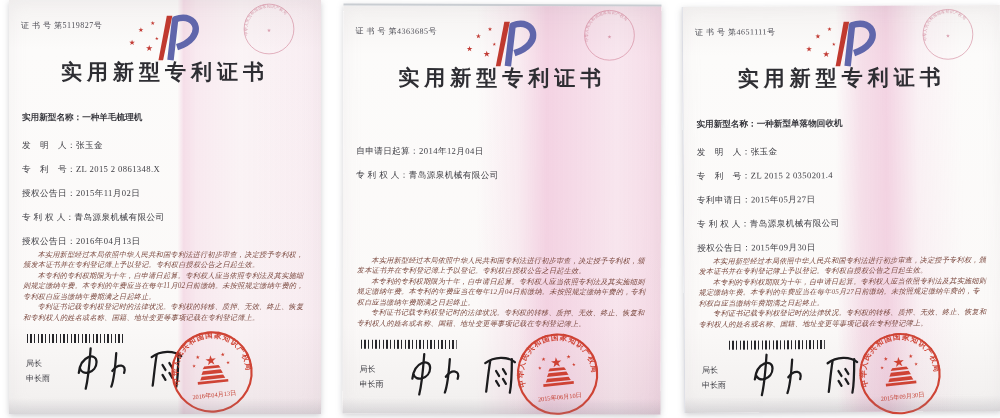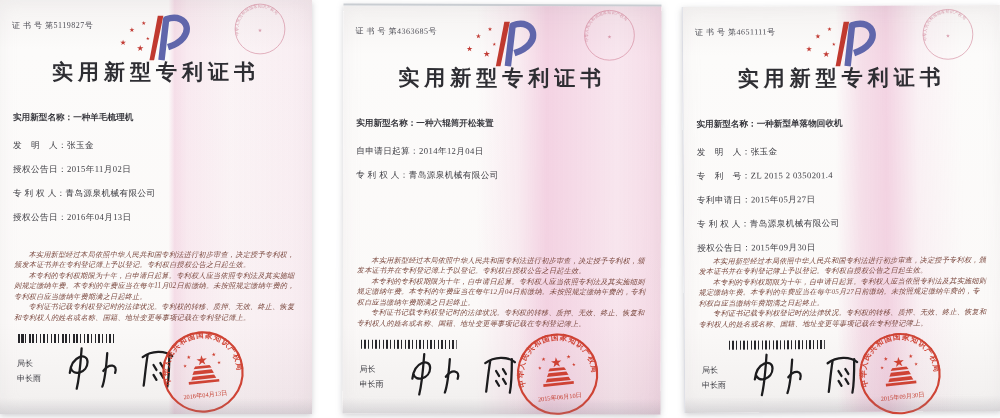--- a/index.html
+++ b/index.html
@@ -8,21 +8,21 @@
     font-family:"Liberation Sans",sans-serif;
   }
   #strip{position:relative;width:1000px;height:418px;}
 
   
   .cert{
     position:absolute;
     background:linear-gradient(180deg,#f5f3f2 0%,#fcfbfa 12%,#fbf9f8 78%,#f1efee 100%);
     box-shadow:0 2px 6px rgba(120,120,130,.35), inset 0 0 18px rgba(200,195,200,.18);
   }
-  .cert:nth-of-type(1){left:0;top:0;width:312px;height:414px;}
+  .cert:nth-of-type(1){left:9px;top:0;width:312px;height:414px;}
   .cert:nth-of-type(2){left:343px;top:4px;width:318px;height:408px;transform:rotate(.15deg);border-top:2px solid #c9cdd2;}
   .cert:nth-of-type(3){left:683px;top:6px;width:317px;height:406px;transform:rotate(-.35deg);border-left:1px solid #dcdde4;}
 
   
   .tint{position:absolute;inset:0;pointer-events:none;mix-blend-mode:multiply;z-index:3;}
   .cert:nth-of-type(1) .tint{background:linear-gradient(90deg,transparent 54%,rgba(238,180,210,.38) 56%,rgba(247,214,231,.42) 60%,rgba(250,230,240,.30) 74%,rgba(245,216,232,.36) 100%);}
   .cert:nth-of-type(2) .tint{background:linear-gradient(90deg,transparent 42%,rgba(245,205,226,.30) 55%,rgba(238,172,208,.48) 64%,rgba(246,206,228,.42) 86%,rgba(240,186,214,.46) 100%);}
   .cert:nth-of-type(3) .tint{background:linear-gradient(90deg,transparent 48%,rgba(240,190,216,.42) 56%,rgba(236,170,205,.46) 64%,rgba(248,222,236,.30) 74%,transparent 88%);}
 
   .cert > *{z-index:2;}
@@ -100,20 +100,21 @@
         <text class="ring-text"><textPath startOffset="2" href="#stampArc-0">中华人民共和国国家知识产权局</textPath></text>
         <text class="center-star" x="45" y="50" text-anchor="middle">★</text>
       </svg>
 
       <h1 class="title">实用新型专利证书</h1>
 
       <div class="name-line">实用新型名称：一种羊毛梳理机</div>
 
       <div class="fields">
         <div class="field-row">发　明　人：张玉金</div>
+        <div class="field-row">专　利　号：ZL 2015 2 0861348.X</div>
         <div class="field-row">授权公告日：2015年11月02日</div>
         <div class="field-row">专 利 权 人：青岛源泉机械有限公司</div>
         <div class="field-row">授权公告日：2016年04月13日</div>
       </div>
 
       <div class="paras">
         <p>本实用新型经过本局依照中华人民共和国专利法进行初步审查，决定授予专利权，颁发本证书并在专利登记簿上予以登记。专利权自授权公告之日起生效。</p>
         <p>本专利的专利权期限为十年，自申请日起算。专利权人应当依照专利法及其实施细则规定缴纳年费。本专利的年费应当在每年11月02日前缴纳。未按照规定缴纳年费的，专利权自应当缴纳年费期满之日起终止。</p>
         <p>专利证书记载专利权登记时的法律状况。专利权的转移、质押、无效、终止、恢复和专利权人的姓名或名称、国籍、地址变更等事项记载在专利登记簿上。</p>
       </div>
@@ -168,21 +169,20 @@
 
       <svg class="stamp" viewBox="0 0 90 90" aria-hidden="true">
         <circle class="ring" cx="45" cy="45" r="40"></circle>
         <path d="M12,57 A35,35 0 1 1 78,57" fill="none" id="stampArc-1"></path>
         <text class="ring-text"><textPath startOffset="2" href="#stampArc-1">中华人民共和国国家知识产权局</textPath></text>
         <text class="center-star" x="45" y="50" text-anchor="middle">★</text>
       </svg>
 
       <h1 class="title">实用新型专利证书</h1>
 
-      <div class="name-line">实用新型名称：一种六辊筒开松装置</div>
 
       <div class="fields">
         <div class="field-row">自申请日起算：2014年12月04日</div>
         <div class="field-row">专 利 权 人：青岛源泉机械有限公司</div>
       </div>
 
       <div class="paras">
         <p>本实用新型经过本局依照中华人民共和国专利法进行初步审查，决定授予专利权，颁发本证书并在专利登记簿上予以登记。专利权自授权公告之日起生效。</p>
         <p>本专利的专利权期限为十年，自申请日起算。专利权人应当依照专利法及其实施细则规定缴纳年费。本专利的年费应当在每年12月04日前缴纳。未按照规定缴纳年费的，专利权自应当缴纳年费期满之日起终止。</p>
         <p>专利证书记载专利权登记时的法律状况。专利权的转移、质押、无效、终止、恢复和专利权人的姓名或名称、国籍、地址变更等事项记载在专利登记簿上。</p>

